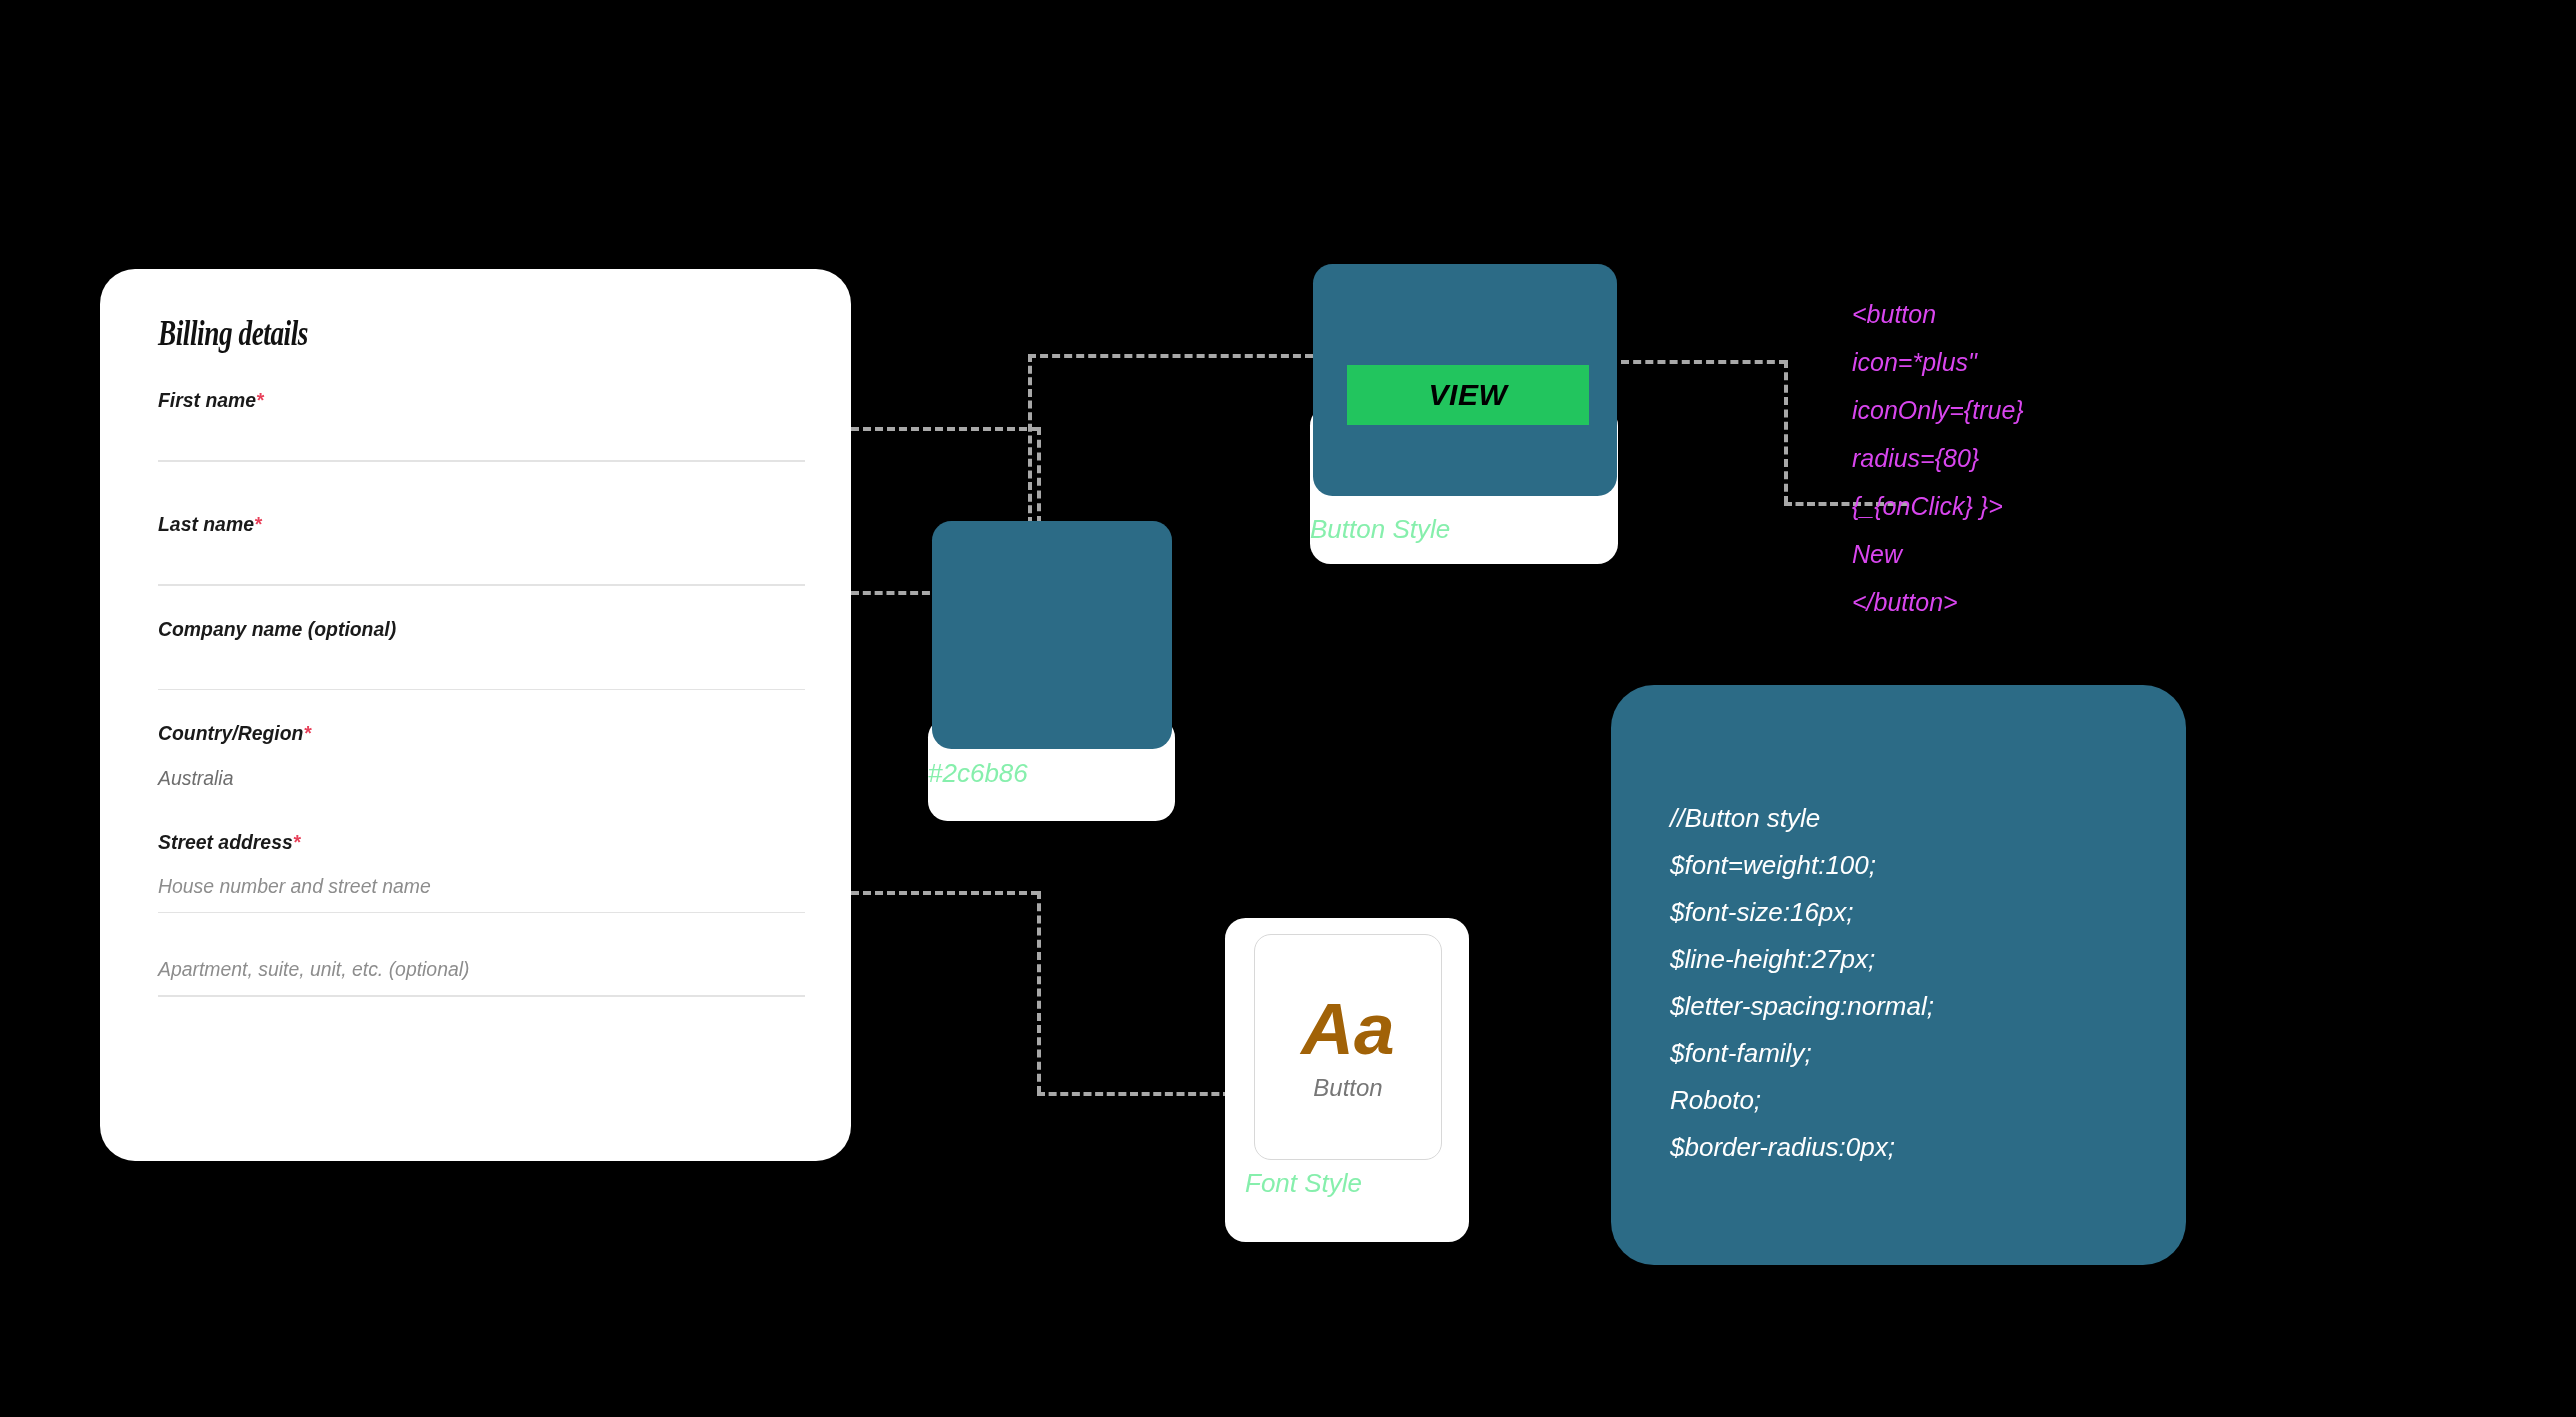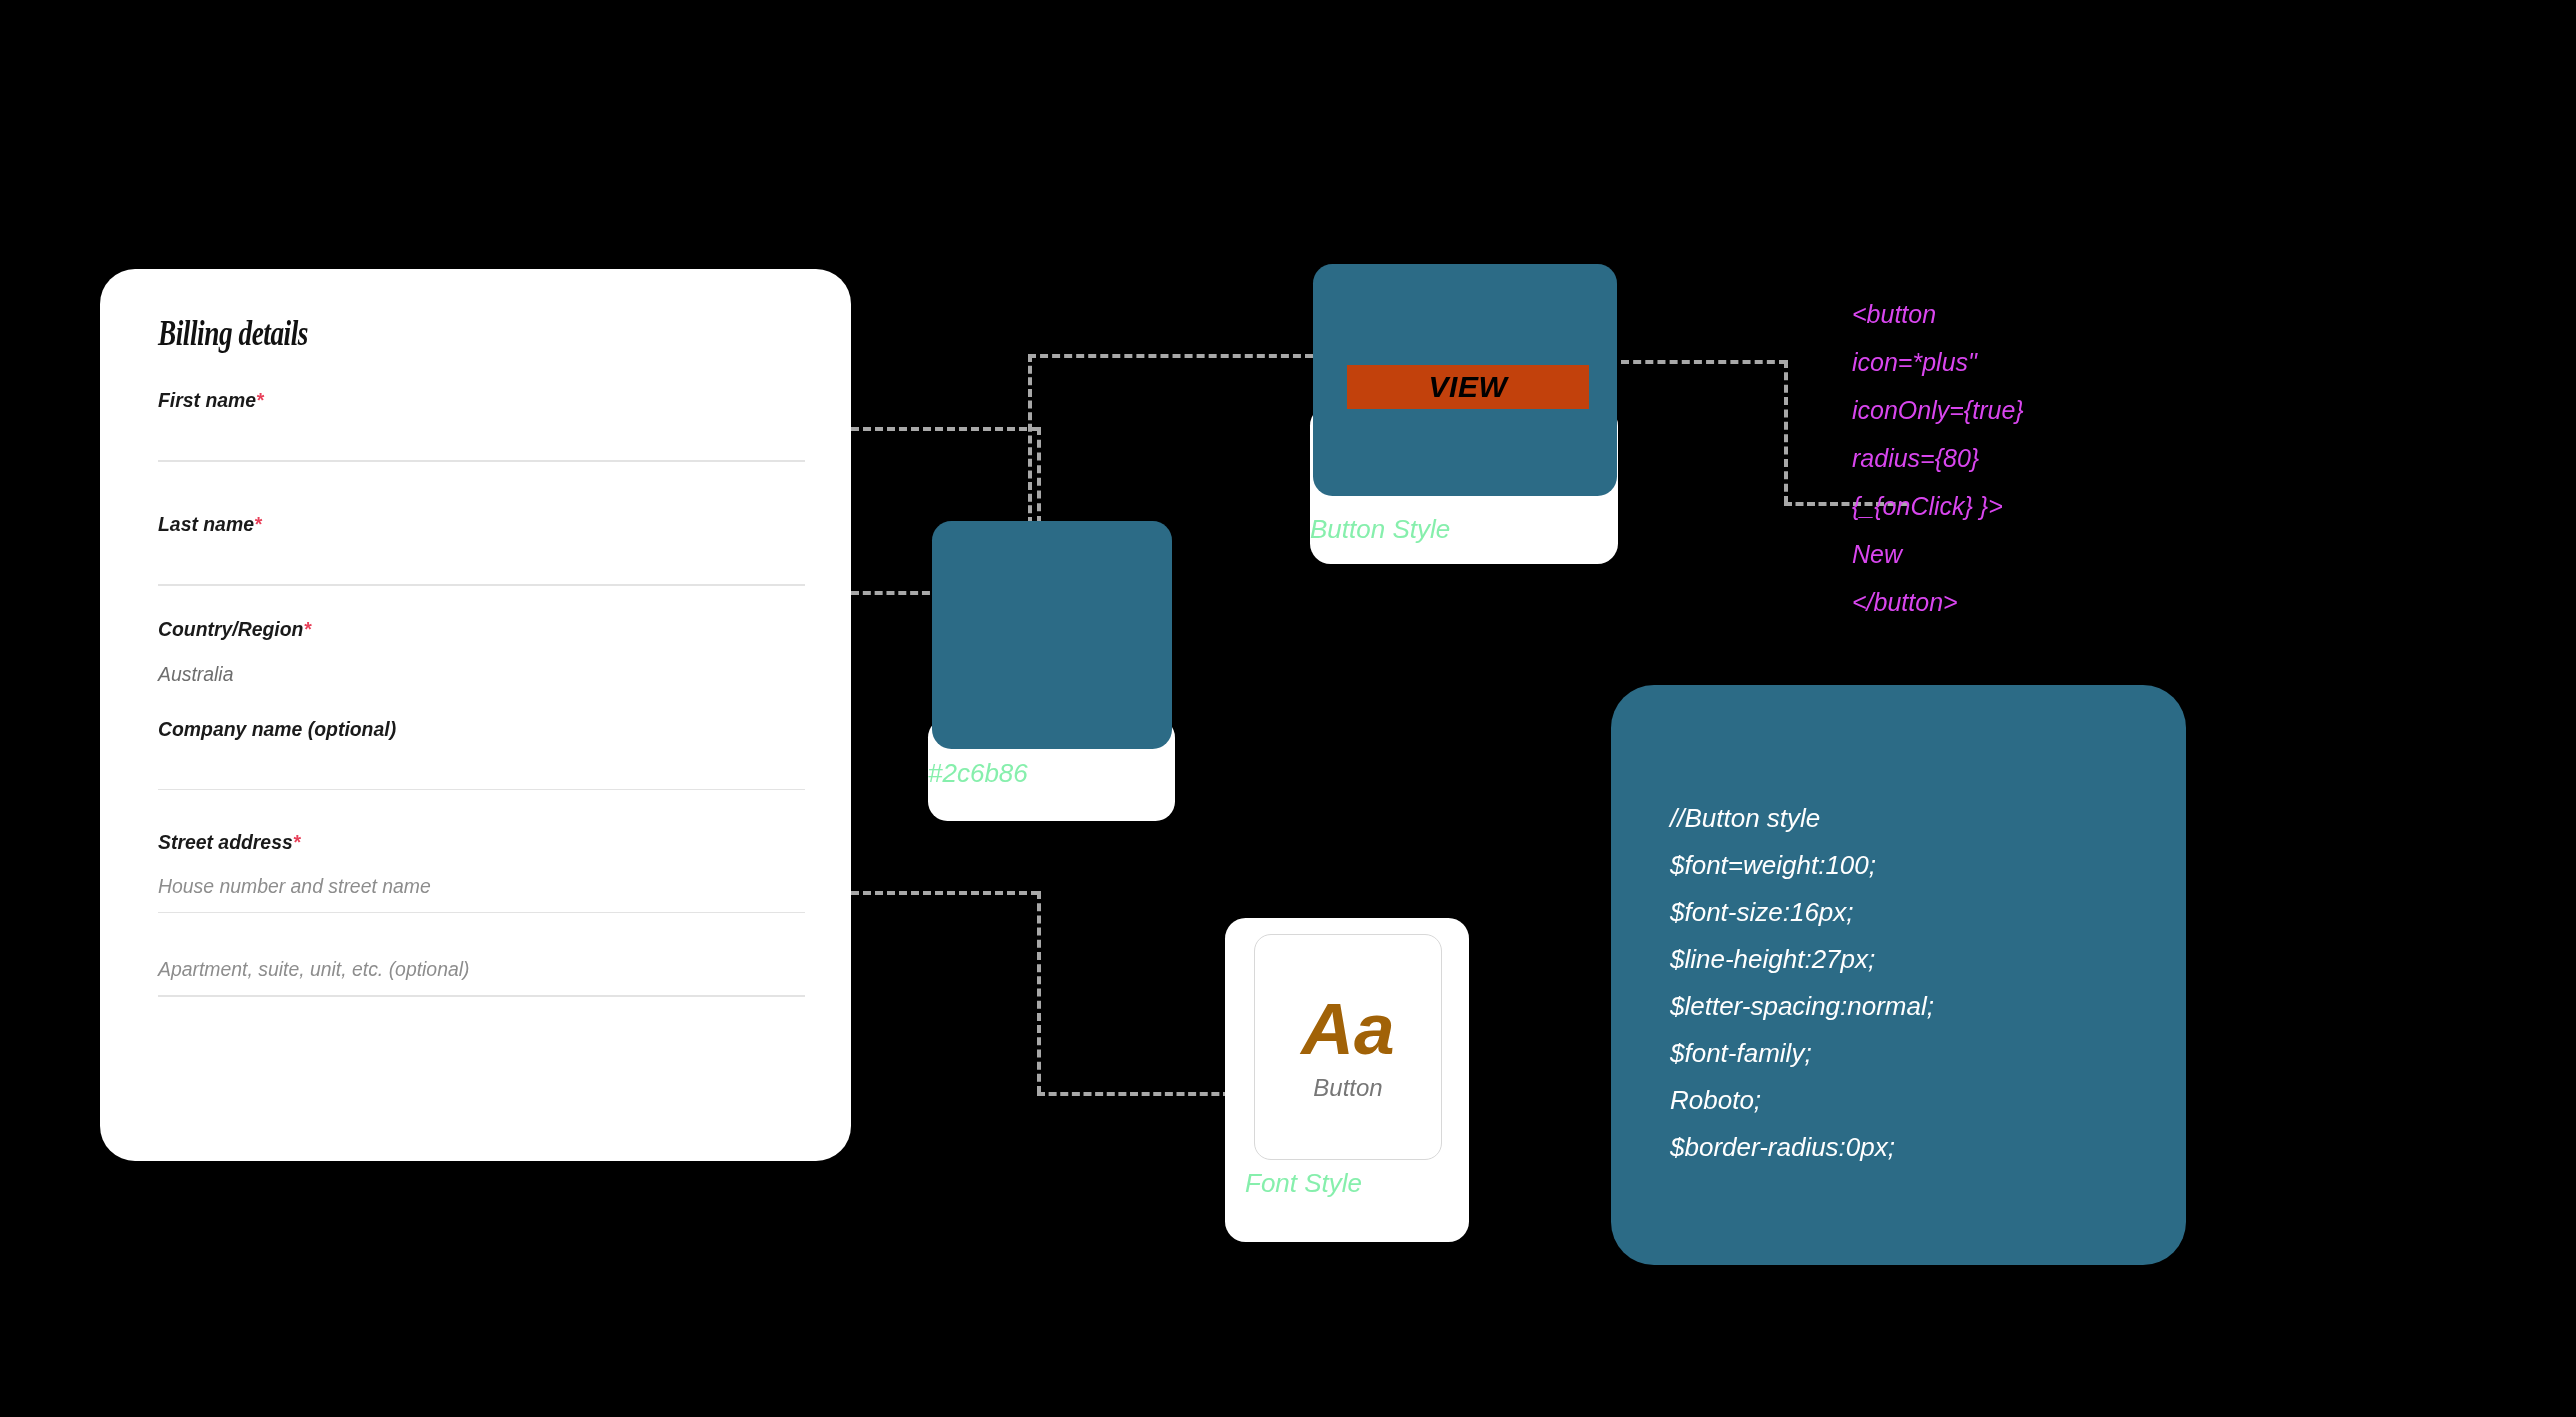--- a/index.html
+++ b/index.html
@@ -62,22 +62,22 @@
 
   
   #swatch-card { left:928px; top:718px; width:247px; height:103px; border-radius:19.4px; }
   #swatch-chip { left:932px; top:521px; width:240px; height:228px; border-radius:19.4px; }
   #swatch-hex { top:758px; font-size:26px; }
 
   
   #button-card { left:1310px; top:405px; width:308px; height:159px; border-radius:20.6px; }
   #button-panel { left:1313px; top:264px; width:304px; height:232px; border-radius:19.4px; }
   #view-button {
-    position:absolute; left:1347px; top:365px; width:242px; height:44px;
-    background:#c2410c; display:flex; align-items:center; justify-content:center;
+    position:absolute; left:1347px; top:365px; width:242px; height:60px;
+    background:#22c55e; display:flex; align-items:center; justify-content:center;
   }
   #view-label { font-size:30px; font-weight:700; color:#000; letter-spacing:0.6px; }
   #button-caption { top:514px; font-size:26px; }
 
   
   #font-card { left:1225px; top:918px; width:244px; height:324px; border-radius:20.6px; }
   #font-inner {
     position:absolute; left:1254px; top:934px; width:188px; height:226px;
     border:1.1px solid #d8d8d8; border-radius:17px;
     display:flex; flex-direction:column; align-items:center; justify-content:center;
@@ -134,28 +134,28 @@
       <div class="field-rule"></div>
     </div>
 
     <div class="field" style="margin-top:51px;">
       <div class="field-label"><span>Last name</span><span class="req">*</span></div>
       <div style="height:48px;"></div>
       <div class="field-rule"></div>
     </div>
 
     <div class="field" style="margin-top:32px;">
+      <div class="field-label">Company name (optional)</div>
+      <div style="height:48px;"></div>
+      <div class="field-rule"></div>
+    </div>
+
+    <div class="field" style="margin-top:32px;">
       <div class="field-label"><span>Country/Region</span><span class="req">*</span></div>
       <div class="field-value">Australia</div>
-    </div>
-
-    <div class="field" style="margin-top:32px;">
-      <div class="field-label">Company name (optional)</div>
-      <div style="height:48px;"></div>
-      <div class="field-rule"></div>
     </div>
 
     <div class="field" style="margin-top:41px;">
       <div class="field-label"><span>Street address</span><span class="req">*</span></div>
       <div style="height:20.6px;"></div>
       <div class="field-placeholder">House number and street name</div>
       <div style="height:13.7px;"></div>
       <div class="field-rule"></div>
     </div>
 

